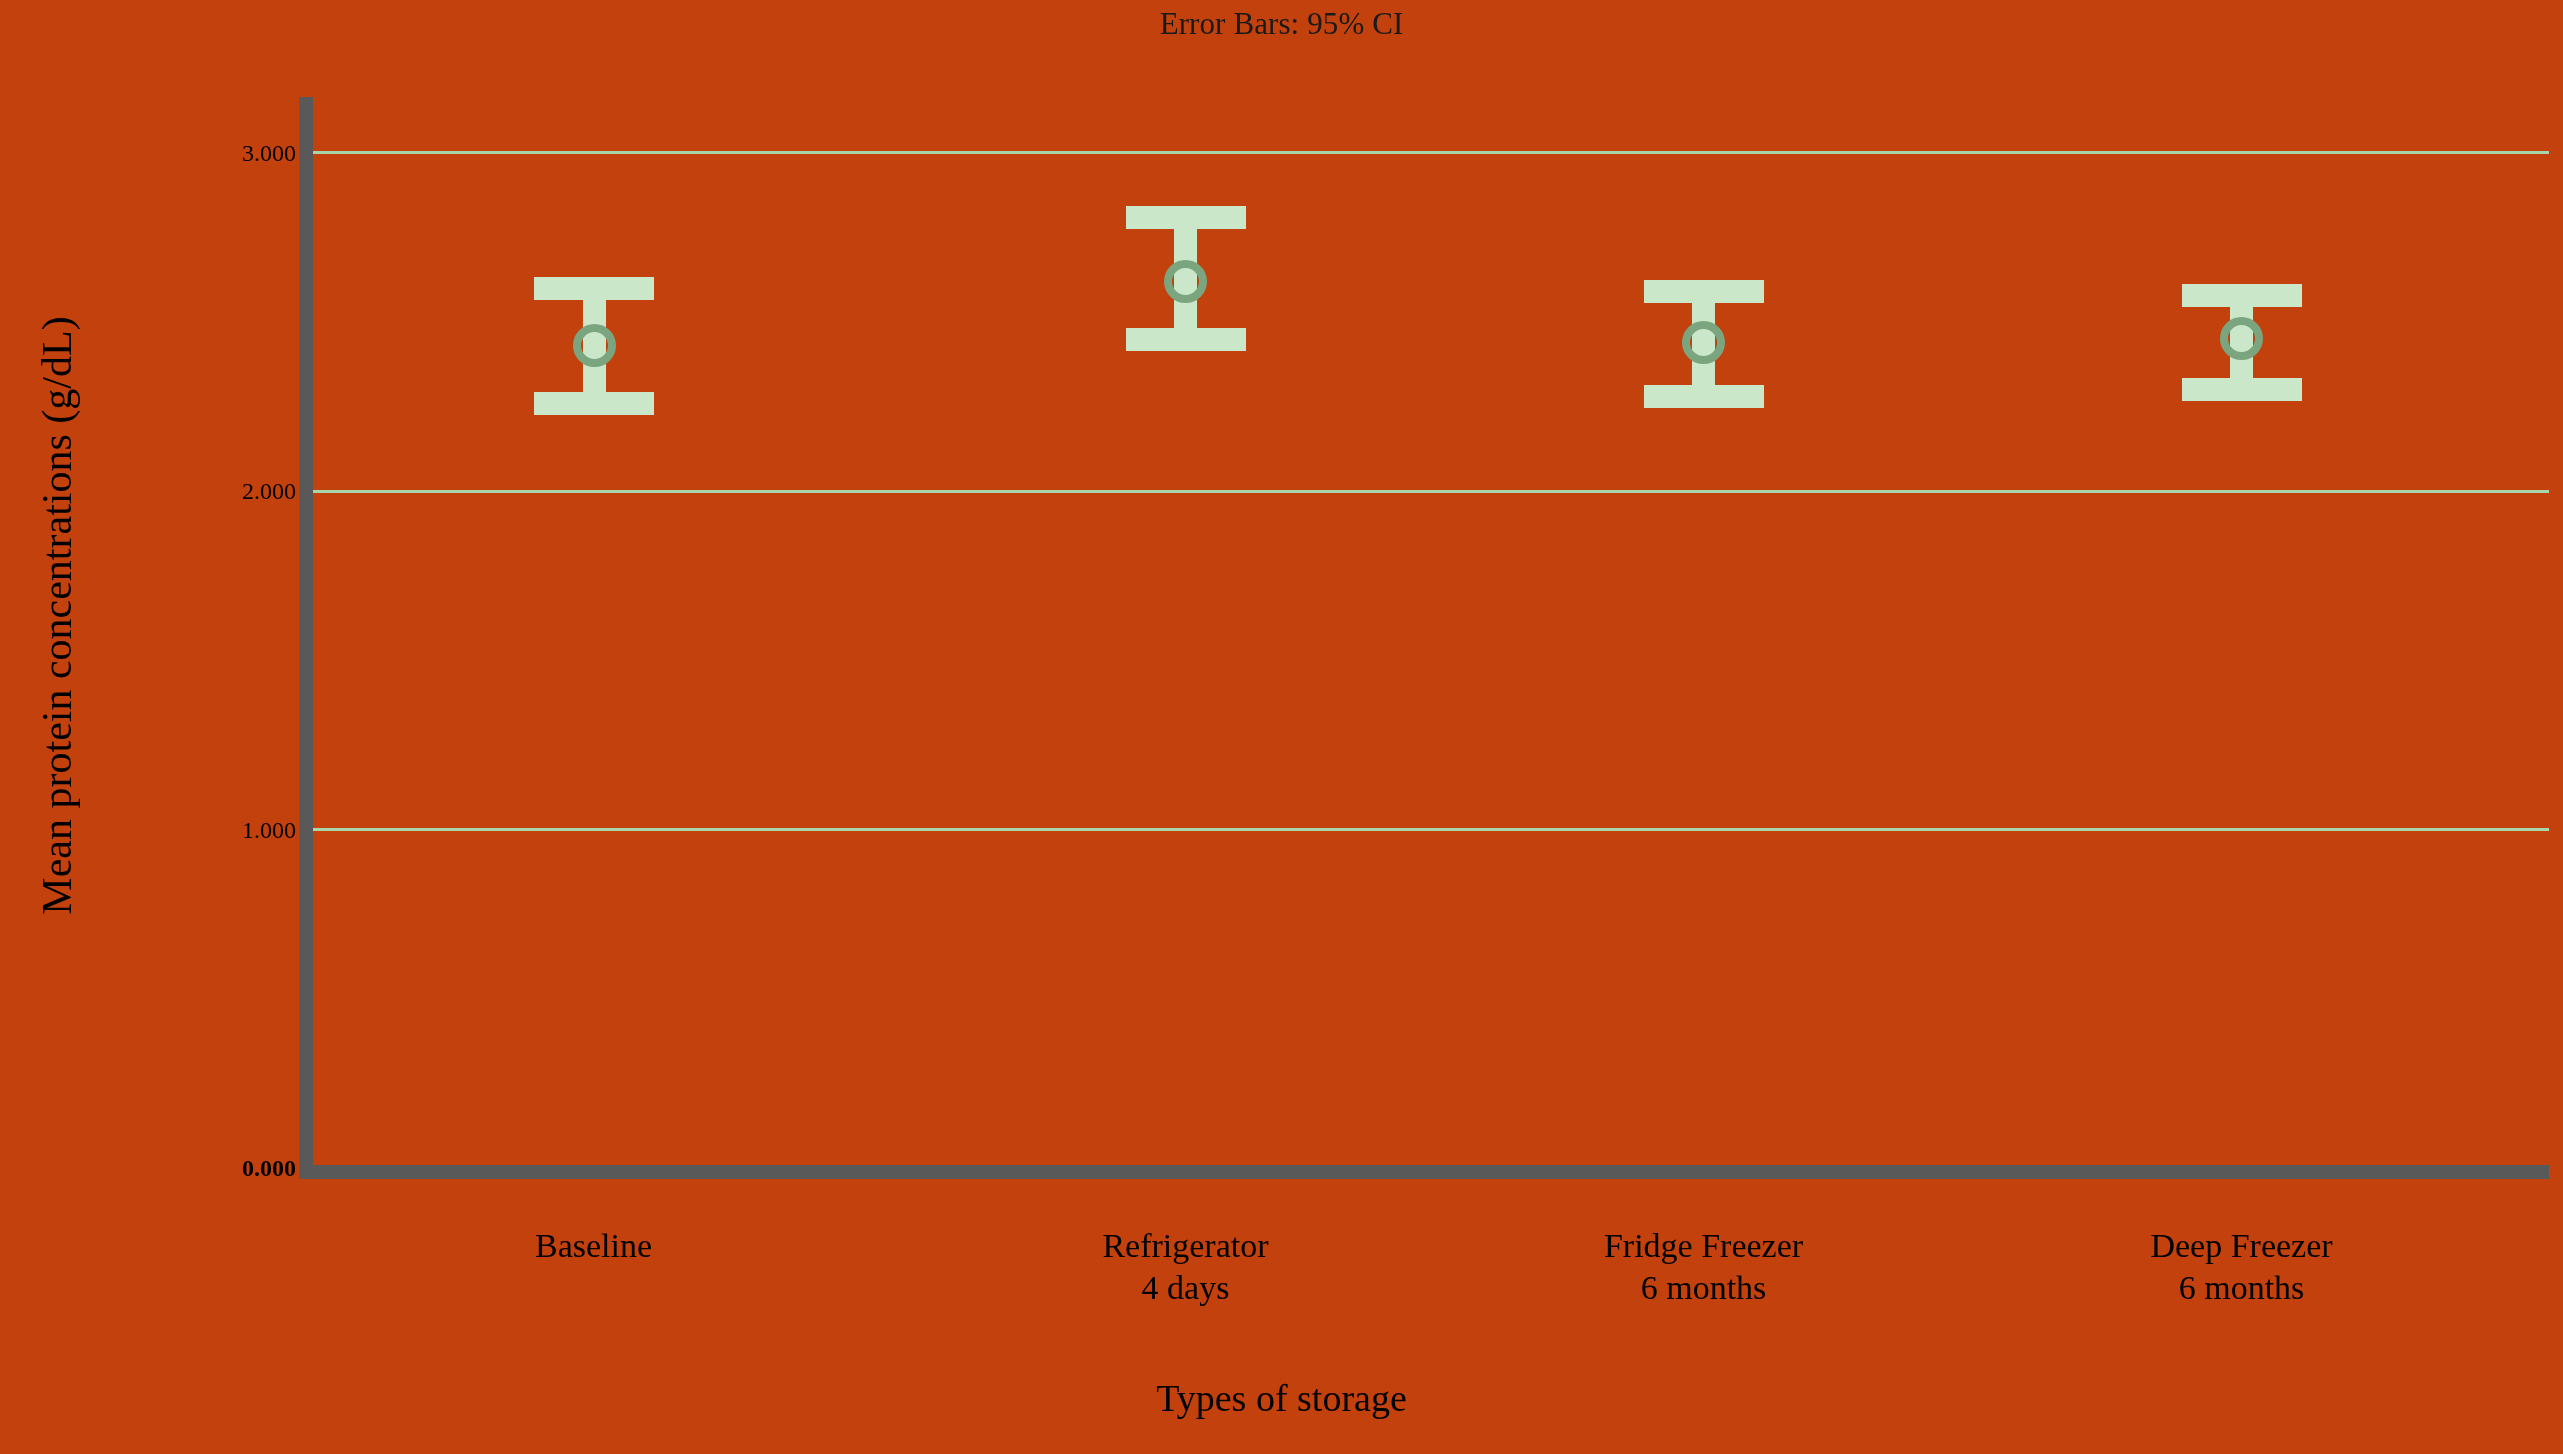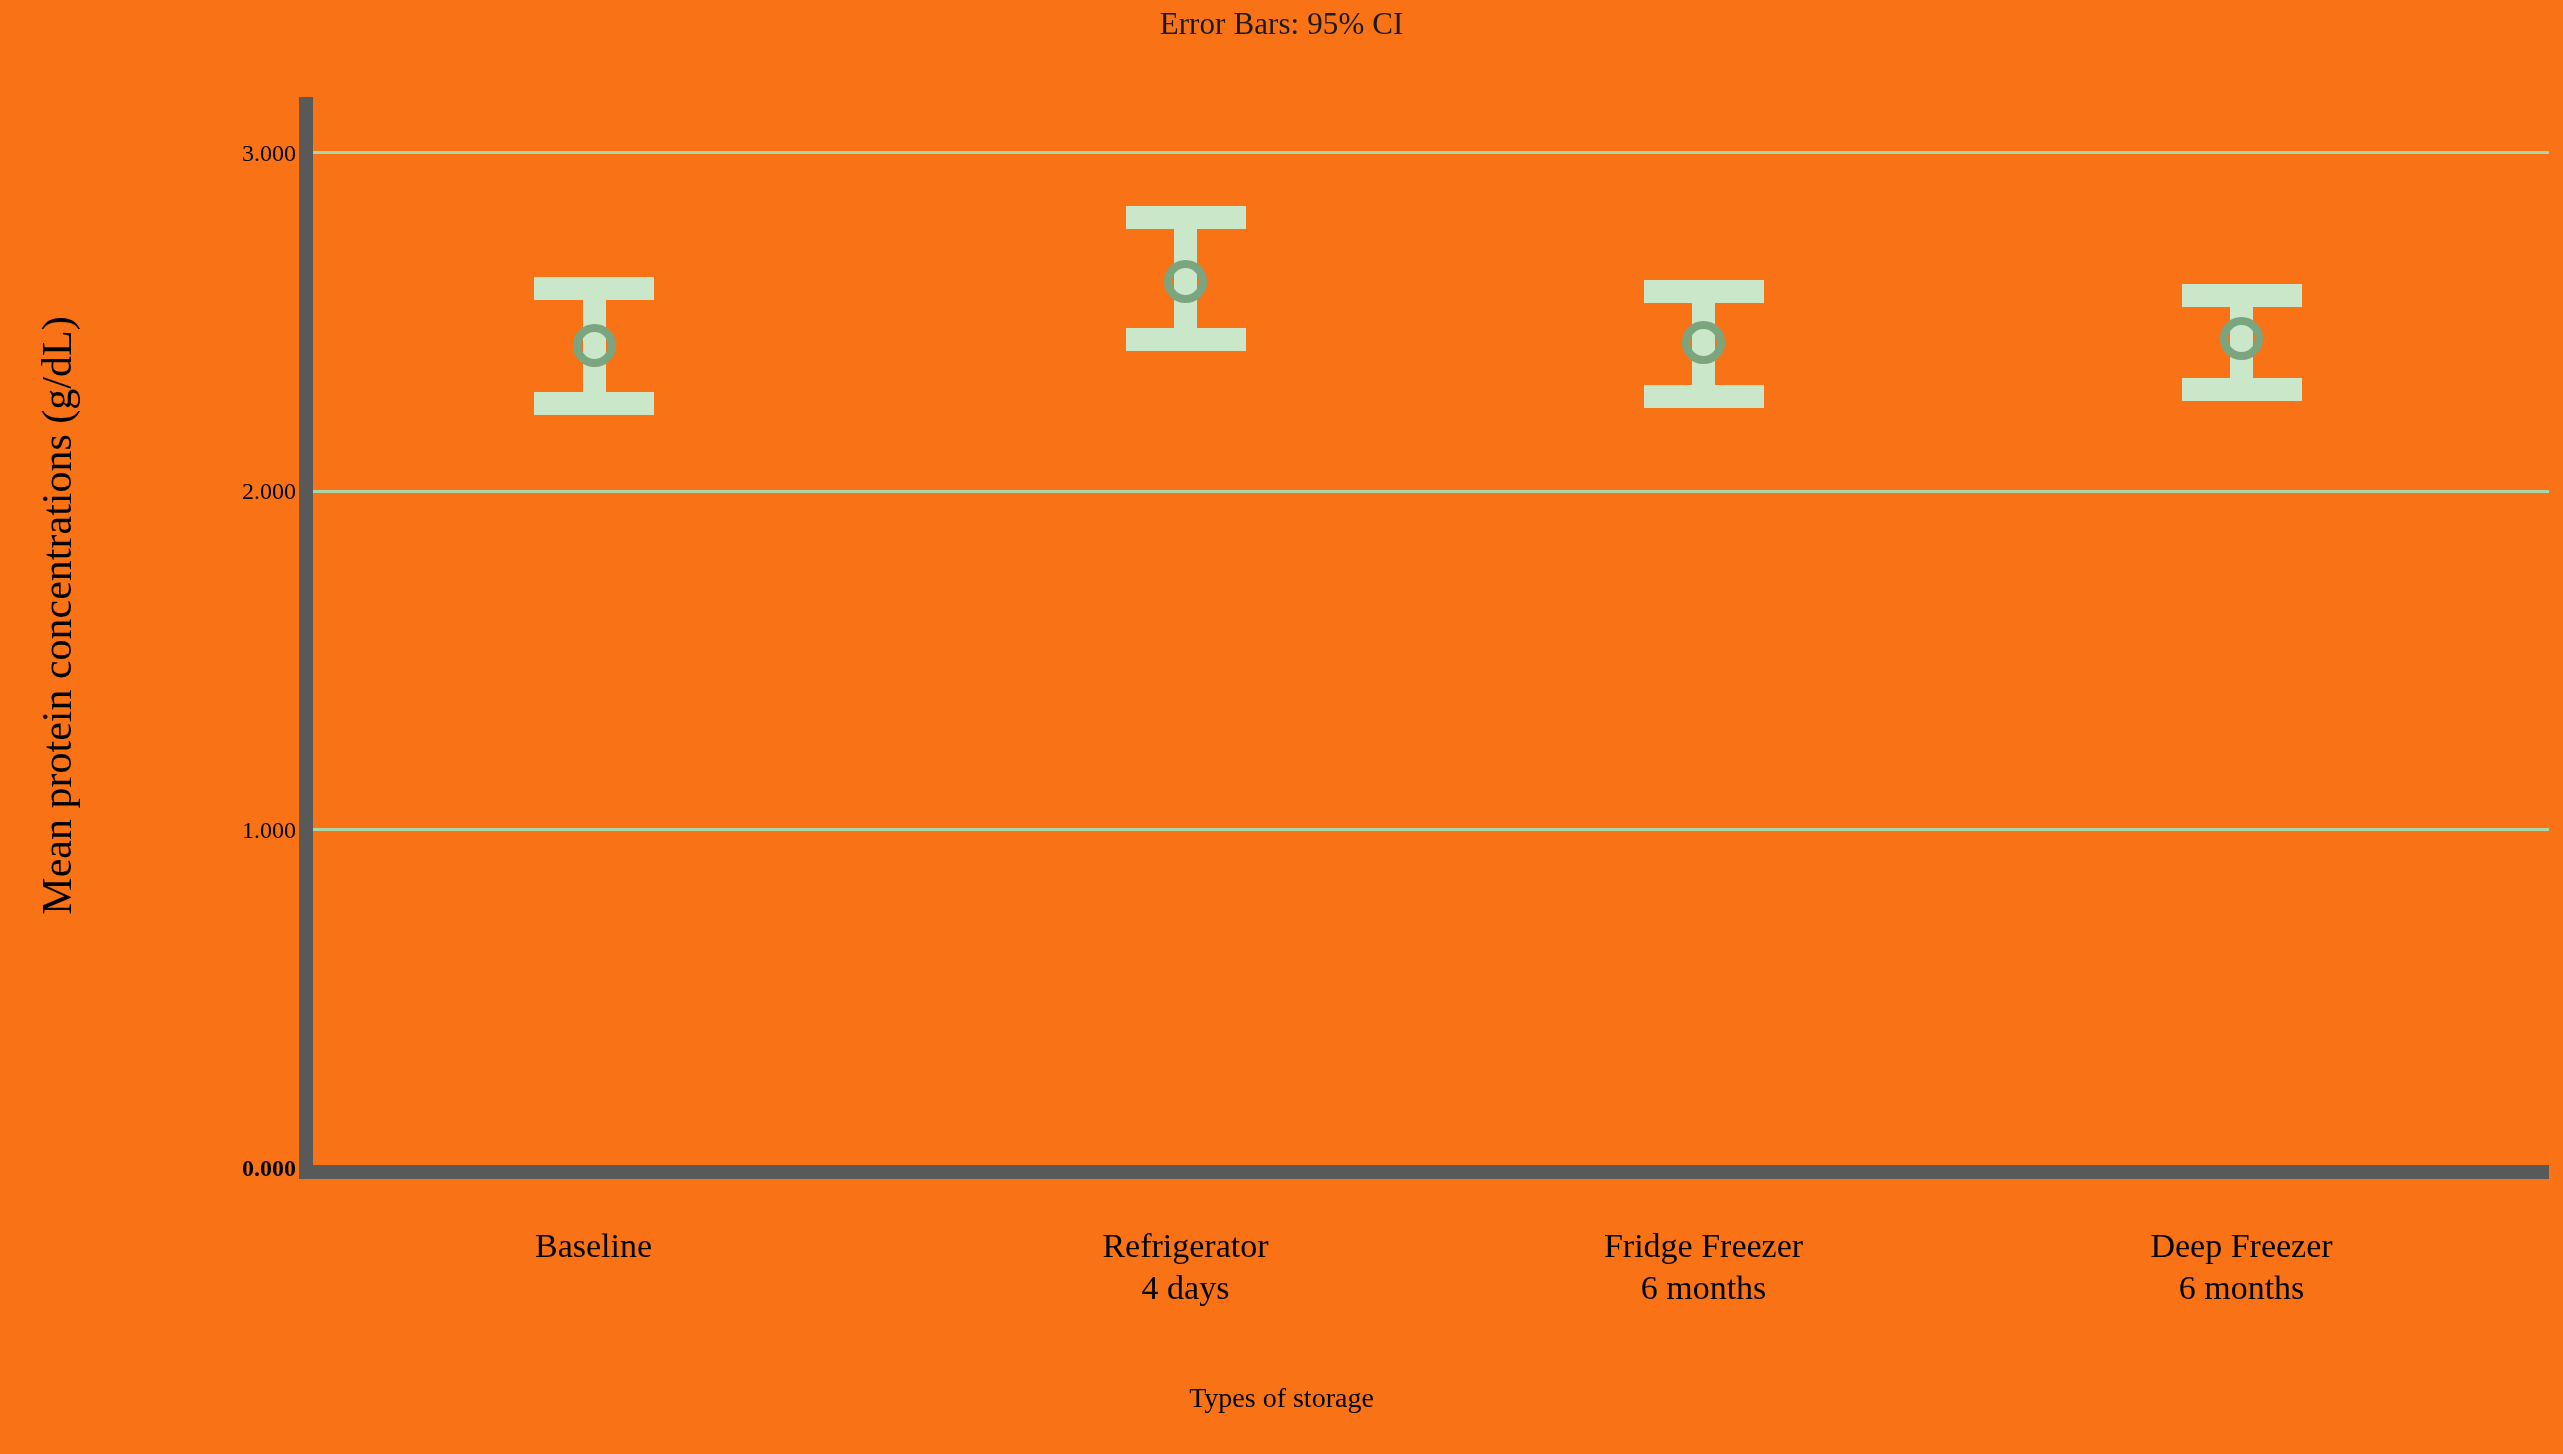--- a/index.html
+++ b/index.html
@@ -8,21 +8,21 @@
     background: #ffffff;
   }
   body {
     font-family: "Liberation Serif", "DejaVu Serif", serif;
     color: #000000;
   }
   #page {
     position: relative;
     width: 2563px;
     height: 1454px;
-    background: #f97316;
+    background: #c2410c;
     overflow: hidden;
   }
 
   
   #chart-title {
     position: absolute;
     left: 0;
     top: 5.4px;
     width: 2563px;
     text-align: center;
@@ -96,21 +96,21 @@
     white-space: nowrap;
   }
 
   
   #x-axis-title {
     position: absolute;
     left: 0;
     top: 1373px;
     width: 2563px;
     text-align: center;
-    font-size: 28px;
+    font-size: 38px;
     line-height: 50px;
     color: #000000;
     white-space: nowrap;
   }
 
   
   .cat-label {
     position: absolute;
     top: 1225px;
     width: 511px;

